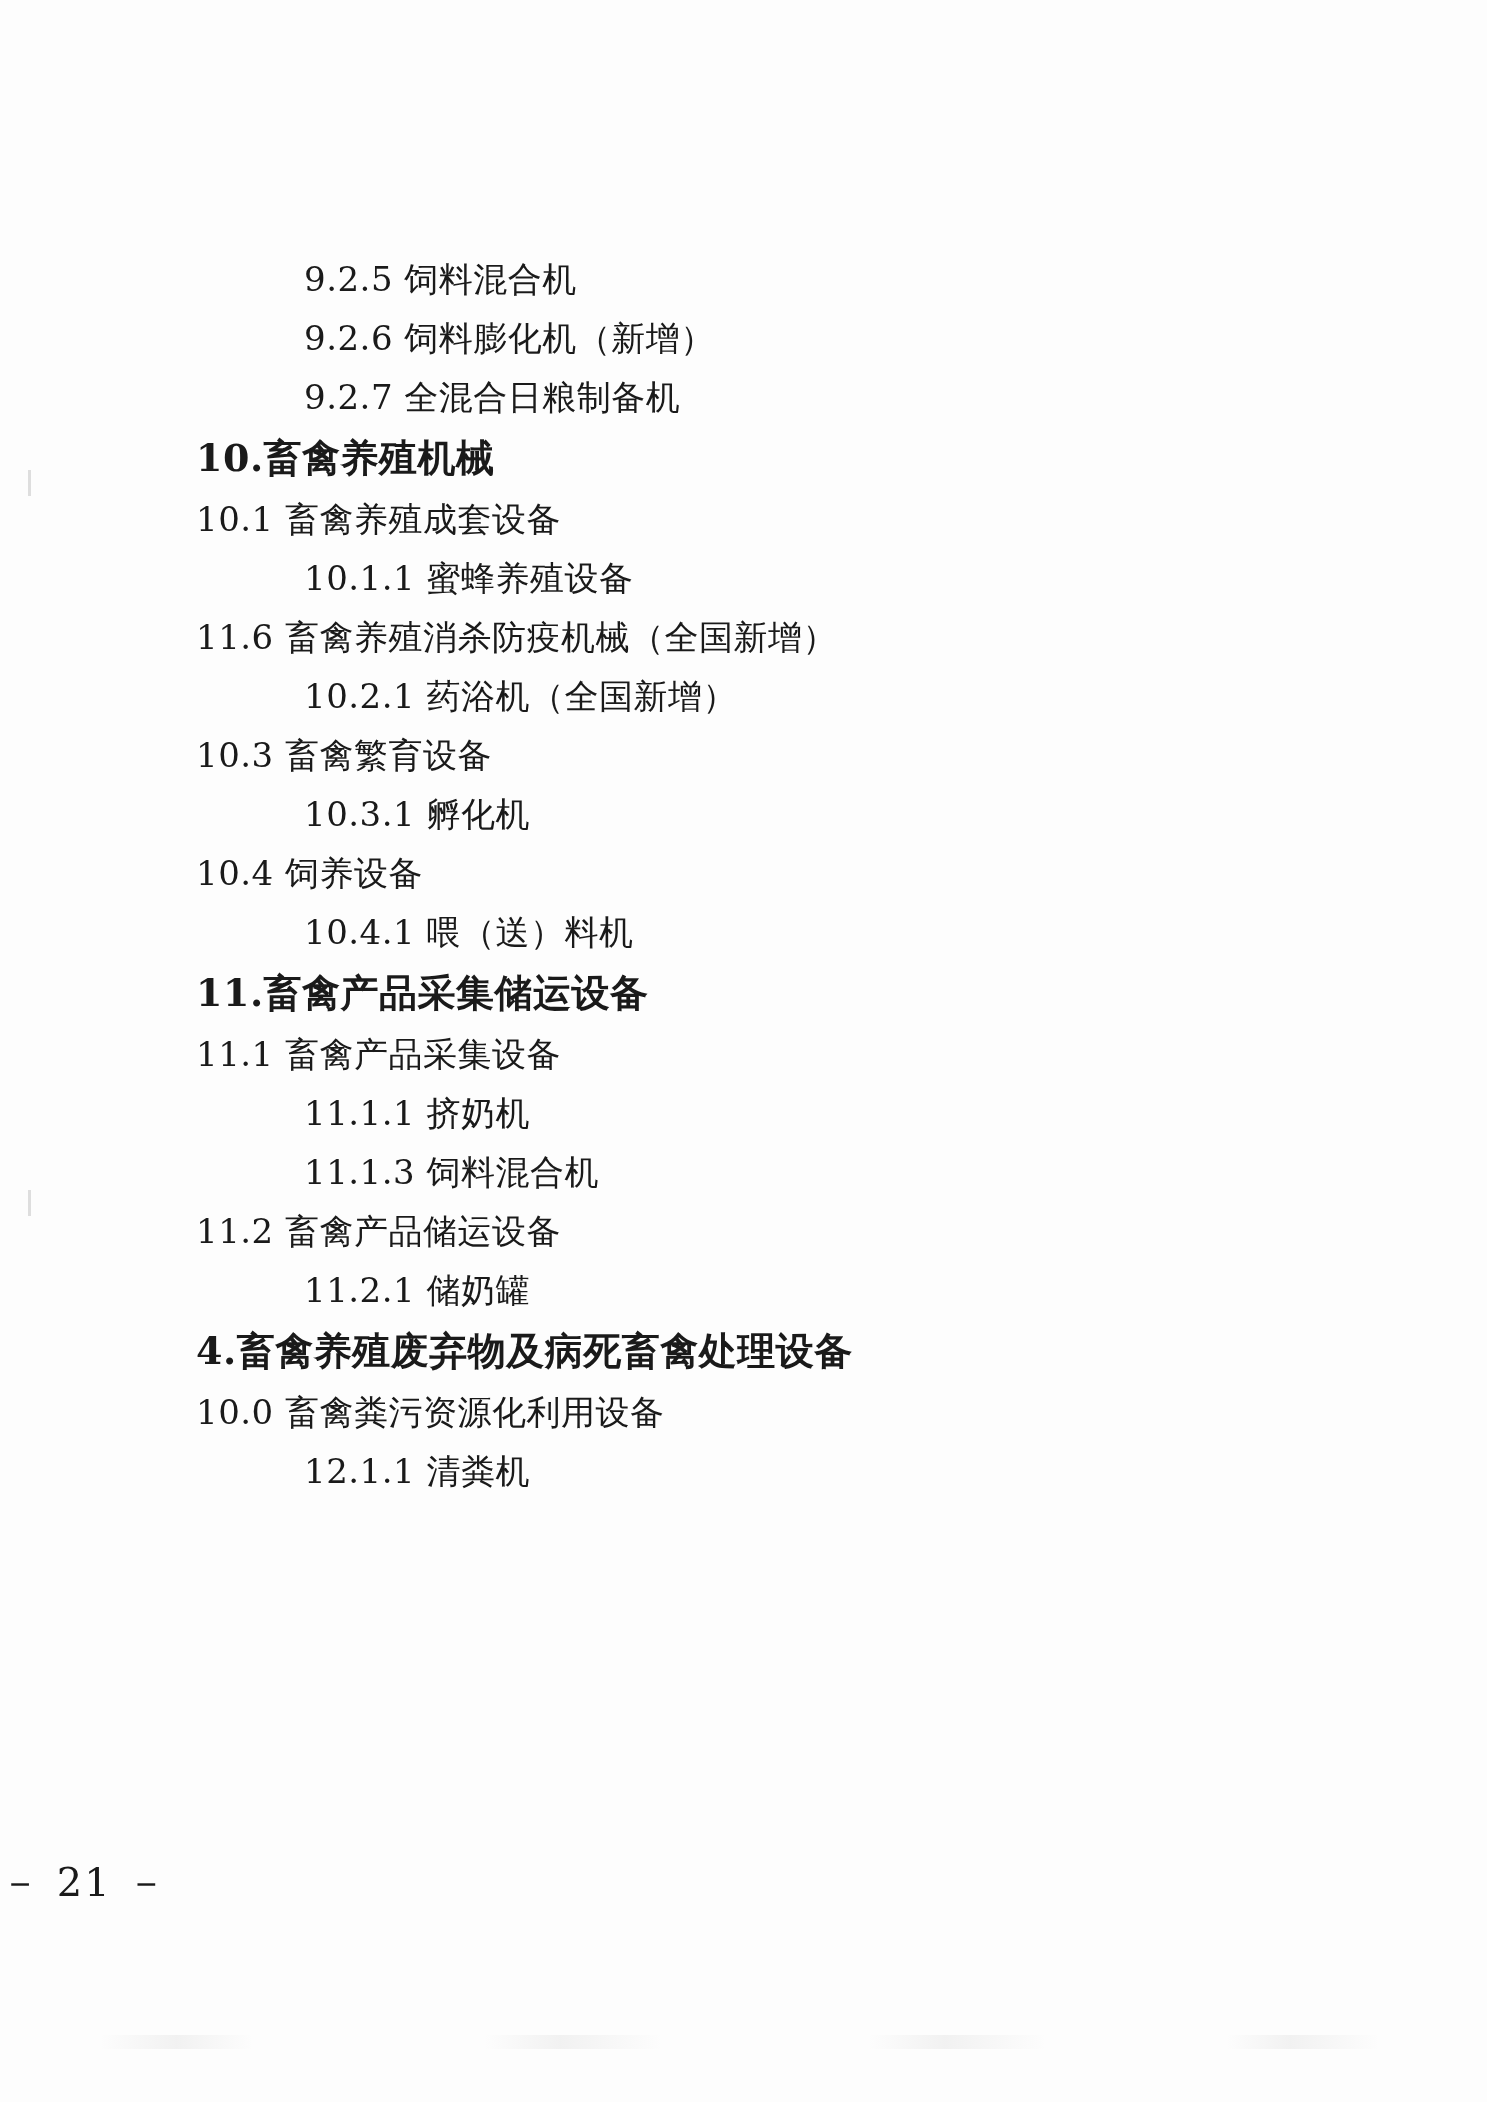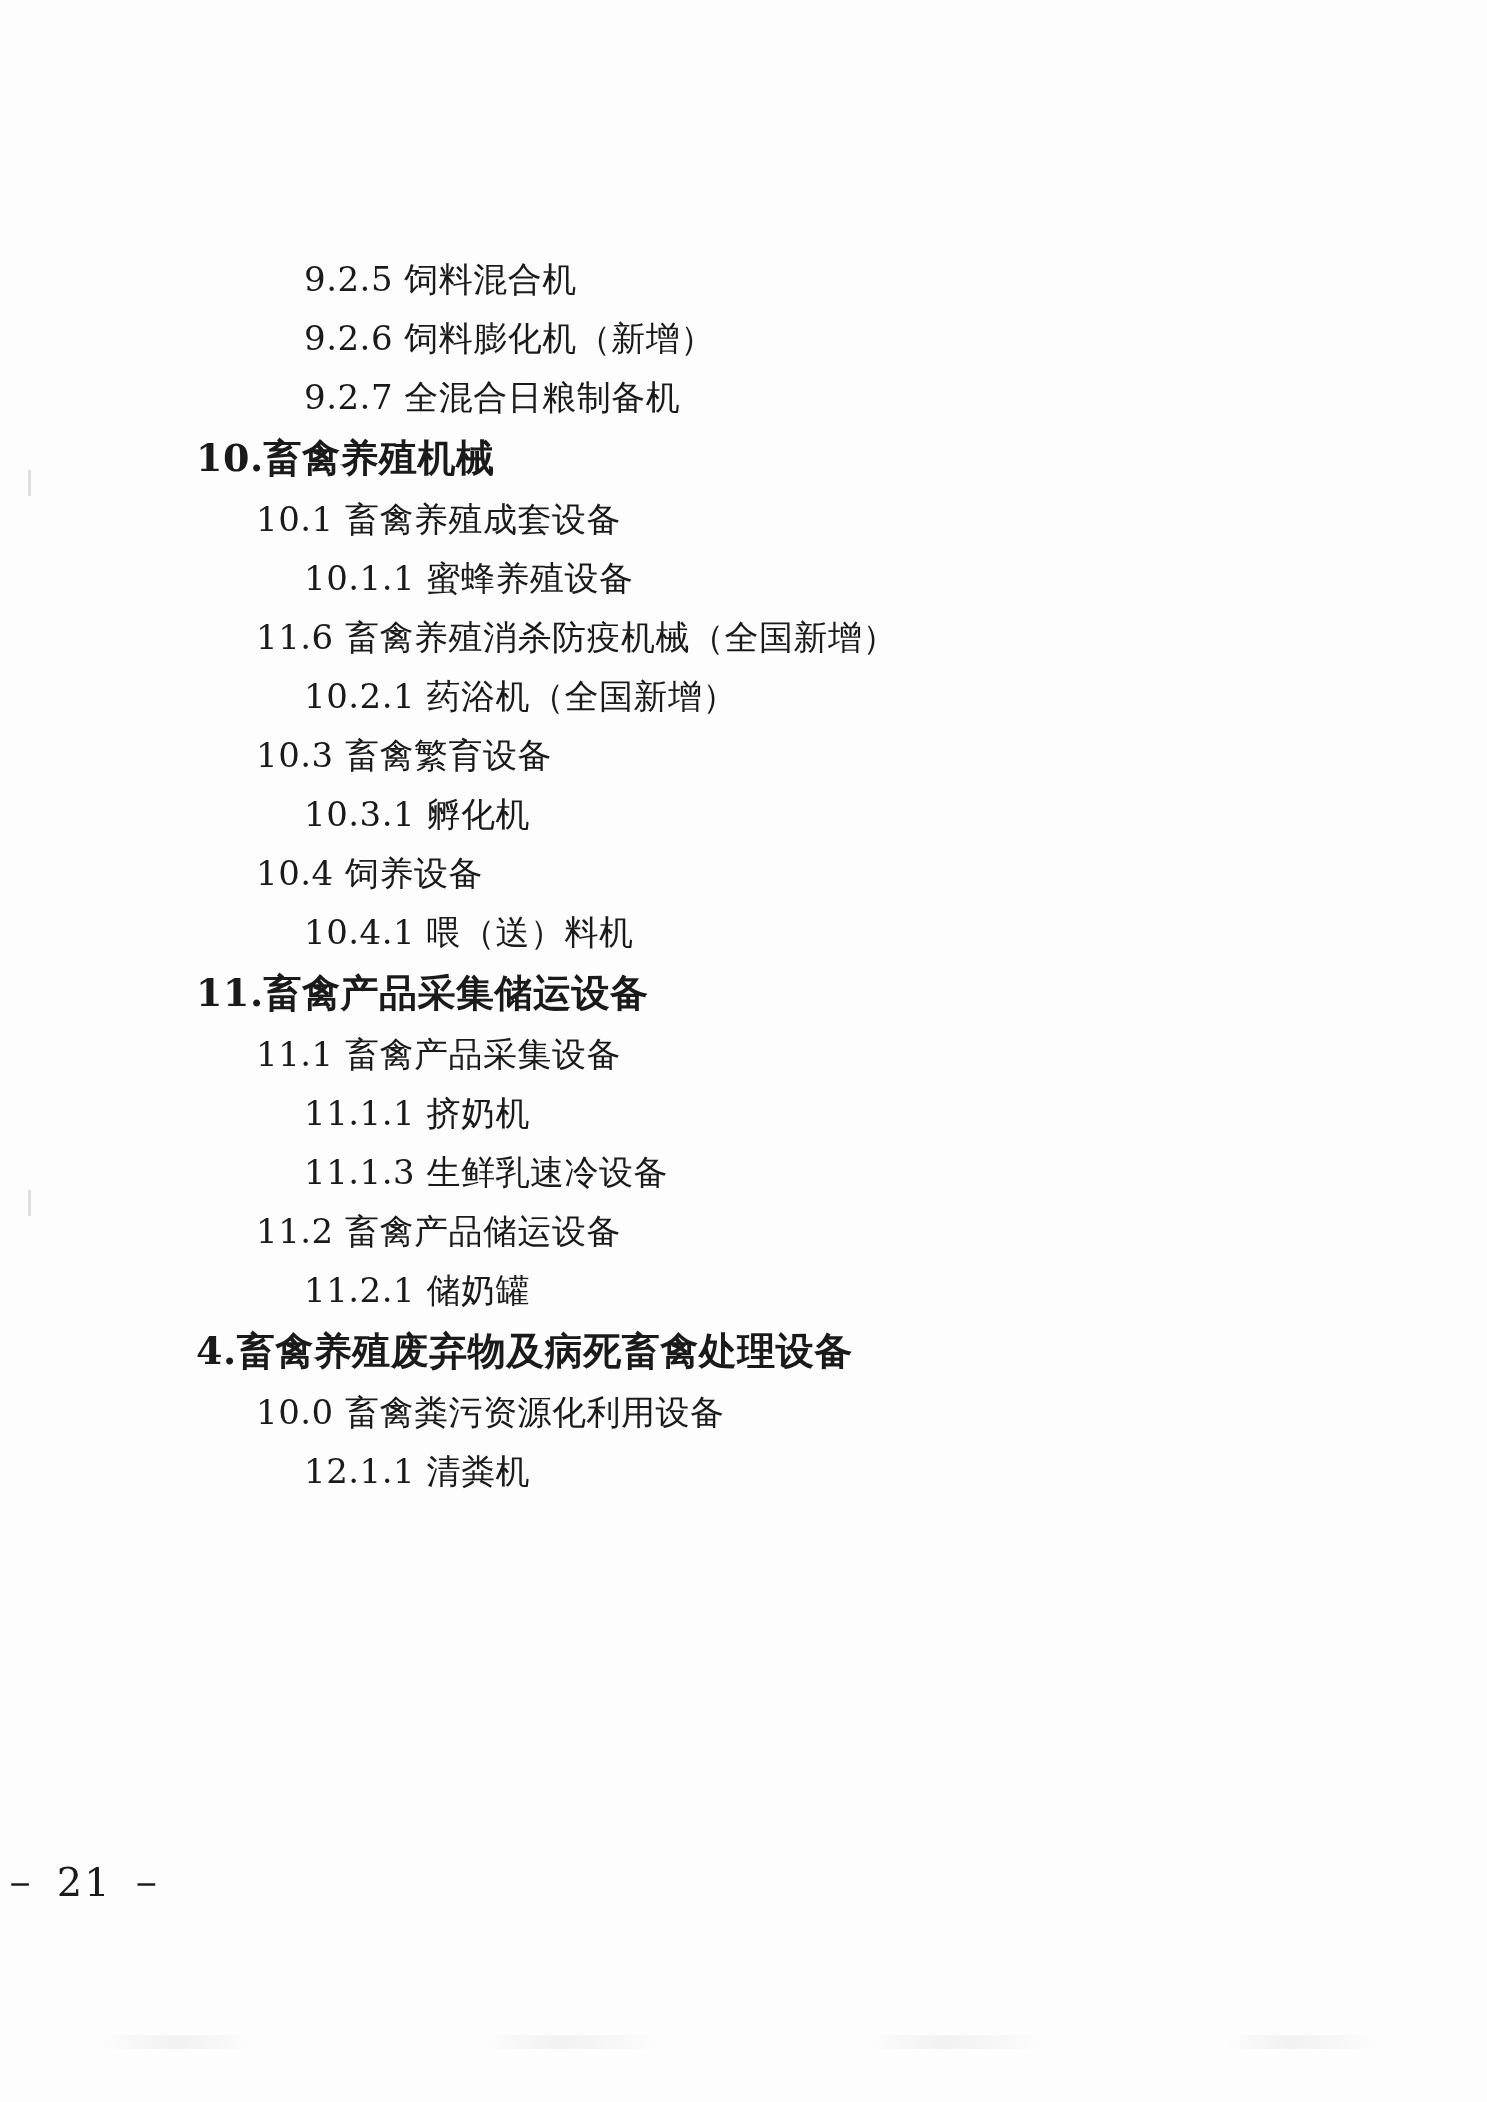--- a/index.html
+++ b/index.html
@@ -43,21 +43,20 @@
     margin-bottom: 25px;
     font-family: "DejaVu Serif", "Liberation Serif", serif;
   }
   
   .lvl-h {
     margin-left: 0px;
     font-weight: bold;
     font-size: 38px;
   }
   .lvl-2 {
-    margin-left: 60px;
   }
   .lvl-3 {
     margin-left: 108px;
   }
   .page-number {
     position: absolute;
     left: 0;
     top: 1855px;
     width: 1487px;
     text-align: left;
@@ -105,21 +104,21 @@
       <div class="line lvl-3">10.1.1 蜜蜂养殖设备</div>
       <div class="line lvl-2">11.6 畜禽养殖消杀防疫机械（全国新增）</div>
       <div class="line lvl-3">10.2.1 药浴机（全国新增）</div>
       <div class="line lvl-2">10.3 畜禽繁育设备</div>
       <div class="line lvl-3">10.3.1 孵化机</div>
       <div class="line lvl-2">10.4 饲养设备</div>
       <div class="line lvl-3">10.4.1 喂（送）料机</div>
       <div class="line lvl-h">11.畜禽产品采集储运设备</div>
       <div class="line lvl-2">11.1 畜禽产品采集设备</div>
       <div class="line lvl-3">11.1.1 挤奶机</div>
-      <div class="line lvl-3">11.1.3 生鲜乳速冷设备</div>
+      <div class="line lvl-3">11.1.3 饲料混合机</div>
       <div class="line lvl-2">11.2 畜禽产品储运设备</div>
       <div class="line lvl-3">11.2.1 储奶罐</div>
       <div class="line lvl-h">4.畜禽养殖废弃物及病死畜禽处理设备</div>
       <div class="line lvl-2">10.0 畜禽粪污资源化利用设备</div>
       <div class="line lvl-3">12.1.1 清粪机</div>
     </div>
 
     <div class="page-number">－ 21 －</div>
     <div class="footer-smudge"></div>
   </div>

